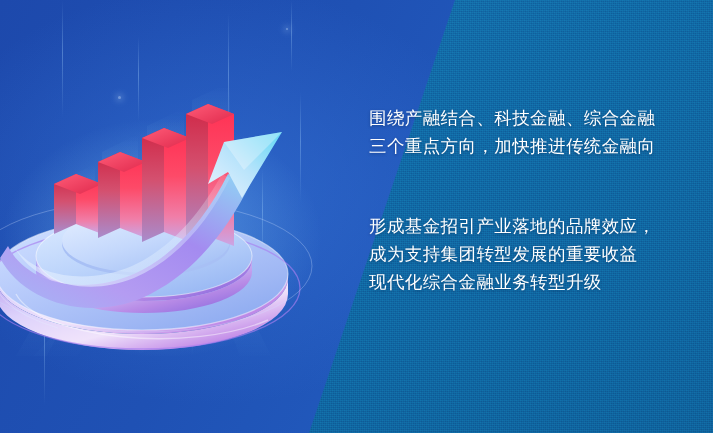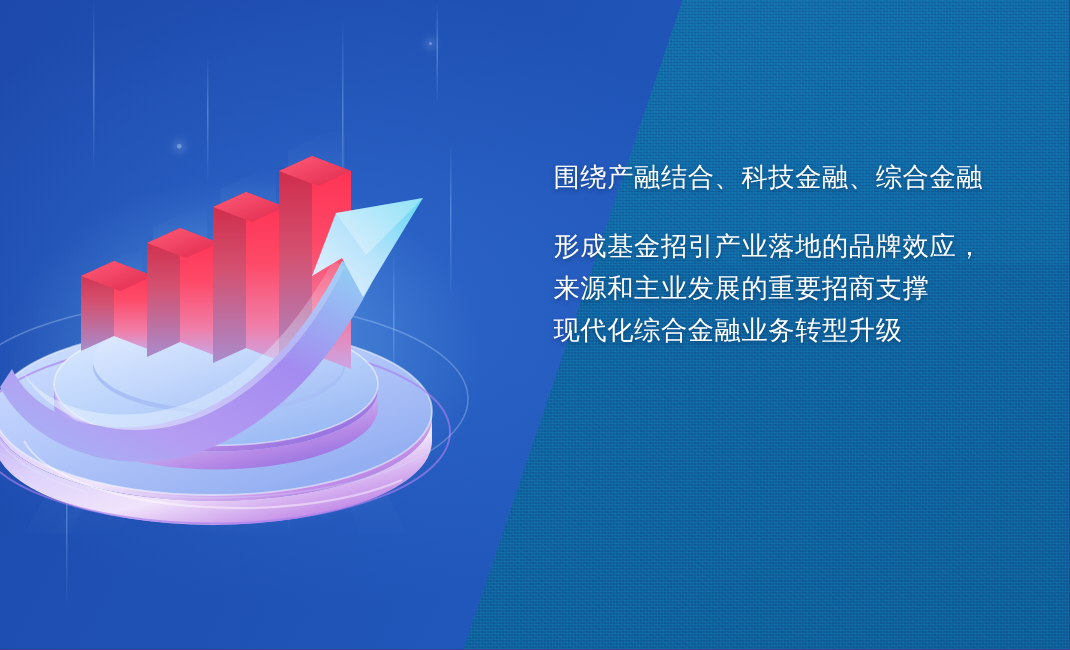--- a/index.html
+++ b/index.html
@@ -1,19 +1,19 @@
 <!DOCTYPE html>
 <html><head>
 <meta charset="utf-8">
 <style>
   html,body{margin:0;padding:0;background:#0d2f7a;}
   #stage{
     position:relative;width:713px;height:433px;overflow:hidden;
     font-family:"Liberation Sans","DejaVu Sans",sans-serif;
-    background:#701a75;
+    background:#6d28d9;
   }
   
   .bg-base{
     position:absolute;inset:0;
     background:
       radial-gradient(ellipse 420px 300px at 30% 45%, rgba(58,120,220,.55) 0%, rgba(40,95,200,0) 70%),
       linear-gradient(118deg,#1d49ac 0%,#1f51b4 38%,#2159bc 62%,#1c4aa8 100%);
   }
   
   .streaks{position:absolute;inset:0;opacity:.45;}
@@ -32,21 +32,21 @@
       repeating-linear-gradient(0deg,rgba(255,255,255,.22) 0 1px,rgba(0,0,0,.18) 1px 2px),
       repeating-linear-gradient(90deg,rgba(255,255,255,.20) 0 1px,rgba(0,0,0,.16) 1px 2px),
       repeating-linear-gradient(37deg,rgba(255,255,255,.10) 0 1px,rgba(0,0,0,.10) 1px 3px);
   }
   
   .illus{position:absolute;left:-8px;top:88px;width:330px;height:268px;}
   .illus svg{display:block;}
   
   .copy{position:absolute;left:369px;top:104px;width:330px;}
   .para{margin:0;}
-  .para + .para{margin-top:18px;}
+  .para + .para{margin-top:52px;}
   .tline{
     display:block;
     color:#ffffff;
     font-size:17.5px;
     line-height:28px;
     letter-spacing:.4px;
     white-space:nowrap;
     text-shadow:0 1px 3px rgba(0,30,70,.45);
   }
 </style>
@@ -227,22 +227,23 @@
 
       <path d="M24,206 a146,56 0 0 0 252,26" fill="none" stroke="#ffffff" stroke-opacity=".45" stroke-width="1.4"></path>
       <path d="M6,178 a160,62 0 0 0 60,62" fill="none" stroke="#e6eeff" stroke-opacity=".35" stroke-width="1"></path>
     </svg>
   </div>
 
   <div class="copy">
 
     <p class="para">
       <span class="tline">围绕产融结合、科技金融、综合金融</span>
+      <span class="tline">三个重点方向，加快推进传统金融向</span>
     </p>
 
     <p class="para">
       <span class="tline">形成基金招引产业落地的品牌效应，</span>
-      <span class="tline">来源和主业发展的重要招商支撑</span>
+      <span class="tline">成为支持集团转型发展的重要收益</span>
       <span class="tline">现代化综合金融业务转型升级</span>
     </p>
 
   </div>
 </div>
 
 </body></html>

